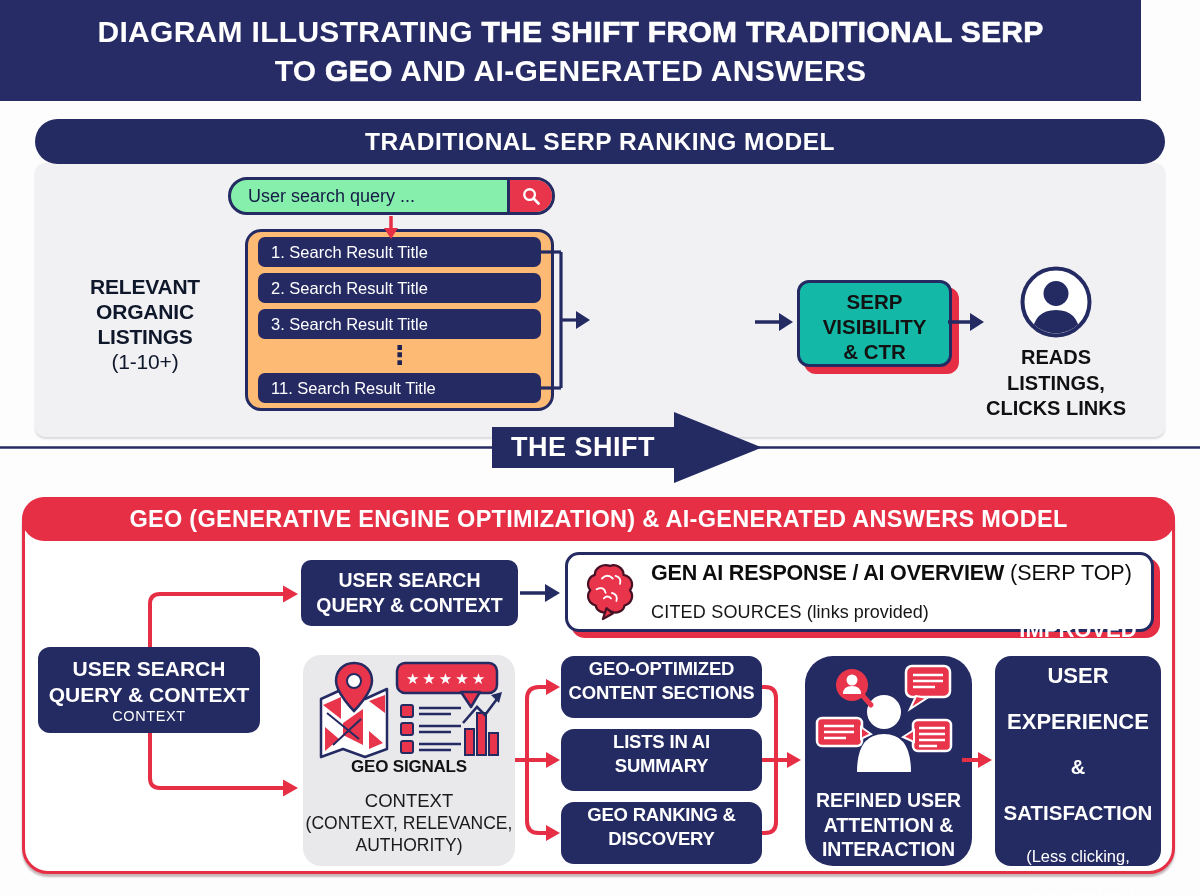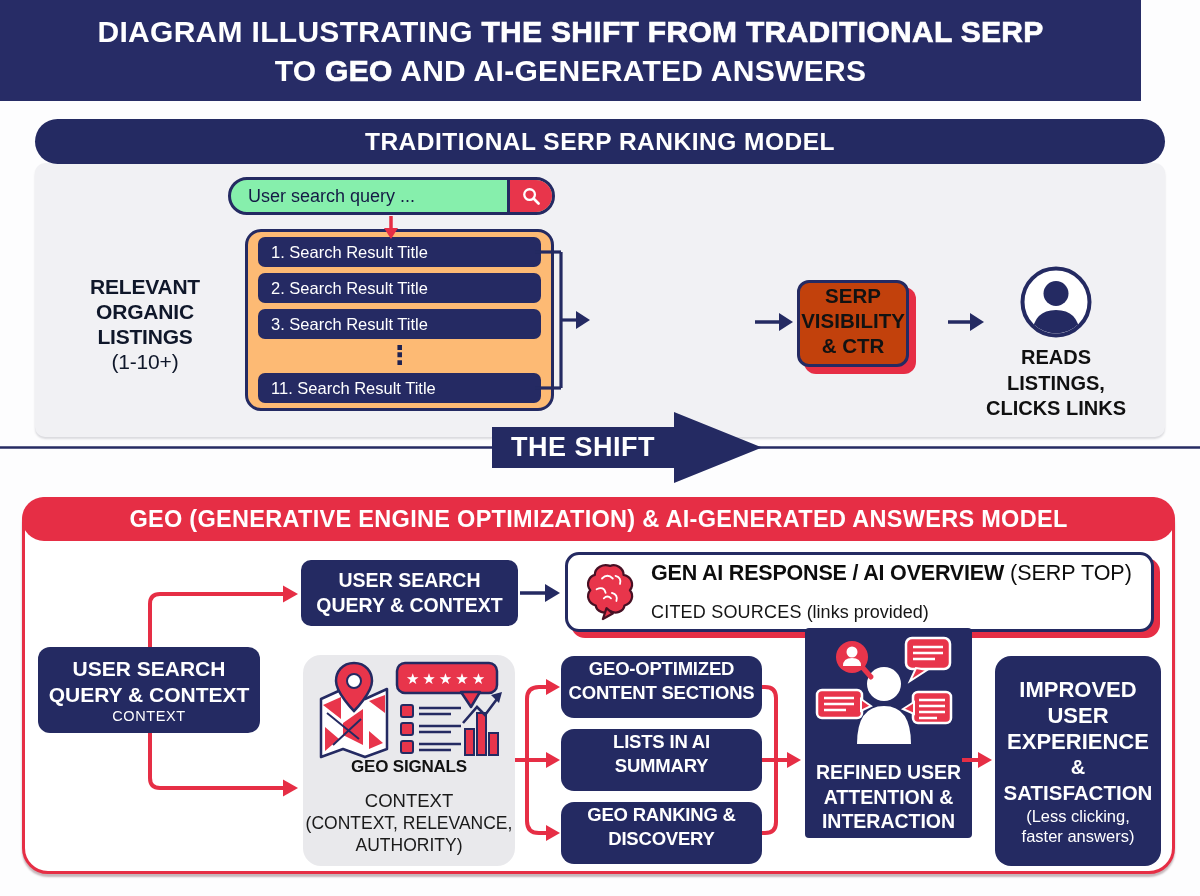--- a/index.html
+++ b/index.html
@@ -28,23 +28,23 @@
               display:flex;align-items:center;justify-content:center;padding:0;}
   .results-box{left:236px;top:229px;width:309px;height:182px;background:#fdba74;border:3px solid #242a62;
                border-radius:16px;z-index:4;box-sizing:border-box;margin-left:9px;}
   .result-pill{position:absolute;left:10px;width:283px;height:30px;background:#252a63;border-radius:7px;
                color:#fff;font-size:16.5px;font-weight:500;line-height:30px;padding-left:13px;box-sizing:border-box;}
   .results-dots{position:absolute;left:0;top:106px;width:100%;text-align:center;font-size:26px;line-height:34px;
                 color:#1c2152;font-weight:700;font-family:"DejaVu Sans",sans-serif;}
   .side-label{z-index:4;}
   .blk-b{font-weight:700;font-size:21px;line-height:25px;color:#0f172a;letter-spacing:-.2px;}
   .blk-r{font-weight:400;font-size:19px;line-height:24px;color:#141414;}
-  .serp-box{left:797px;top:280px;width:112px;height:87px;background:#c2410c;border:3px solid #242a62;border-radius:12px;
+  .serp-box{left:797px;top:280px;width:155px;height:87px;background:#14b8a6;border:3px solid #242a62;border-radius:12px;
             box-shadow:7px 7px 0 #e62e45;z-index:4;box-sizing:border-box;display:flex;flex-direction:column;
-            justify-content:flex-start;}
+            justify-content:flex-end;}
   .serp-box div{font-weight:700;font-size:20.5px;line-height:25px;color:#121212;}
   .action-label{left:972px;top:345px;width:168px;z-index:4;}
   .action-label div{font-weight:700;font-size:20px;line-height:25.5px;color:#101010;}
 
   
   .shift-label{left:492px;top:427px;width:182px;height:41px;color:#fff;font-weight:700;font-size:27px;
                line-height:41px;letter-spacing:.5px;z-index:7;}
 
   
   .geo-wrap{left:22px;top:497px;width:1153px;height:377px;background:#fff;border:3px solid #e62e45;
@@ -64,25 +64,25 @@
   .genai-l2 .b{font-weight:500;letter-spacing:.2px;}
   .genai-l2 .n{font-weight:400;}
   .qleft{left:38px;top:647px;width:222px;height:86px;padding-top:9px;}
   .qleft .b{font-weight:700;font-size:21px;line-height:25.5px;}
   .qleft .s{font-weight:400;font-size:14.5px;line-height:18px;letter-spacing:.6px;}
   .signals{left:303px;top:655px;width:212px;height:211px;background:#e9e9ec;border-radius:18px;z-index:4;}
   .signals-title{position:absolute;left:0;top:102px;width:100%;font-weight:700;font-size:17px;color:#121212;letter-spacing:-.2px;}
   .signals-sub{position:absolute;left:0;width:100%;color:#1a1a1a;}
   .out-box{left:561px;width:201px;height:62px;border-radius:13px;padding-top:1px;}
   .out-box div{font-weight:700;font-size:18.5px;line-height:24px;letter-spacing:-.2px;}
-  .refined{left:805px;top:628px;width:167px;height:210px;border-radius:4px;}
+  .refined{left:805px;top:656px;width:167px;height:210px;border-radius:28px;}
   .refined-txt{position:absolute;left:0;top:132px;width:100%;}
   .refined-txt div{font-weight:700;font-size:19.5px;line-height:24.5px;}
   .improved{left:995px;top:656px;width:166px;height:210px;border-radius:16px;display:flex;flex-direction:column;
-            justify-content:center;}
+            justify-content:center;gap:20px;}
   .improved .b1{font-weight:700;font-size:22px;line-height:26px;}
   .improved .b2{font-weight:700;font-size:20px;line-height:25px;}
   .improved .b3{font-weight:700;font-size:20.5px;line-height:26px;}
   .improved .r1{font-weight:400;font-size:16.5px;line-height:20px;}
 </style>
 </head>
 <body>
 
 <div class="stage">
 

